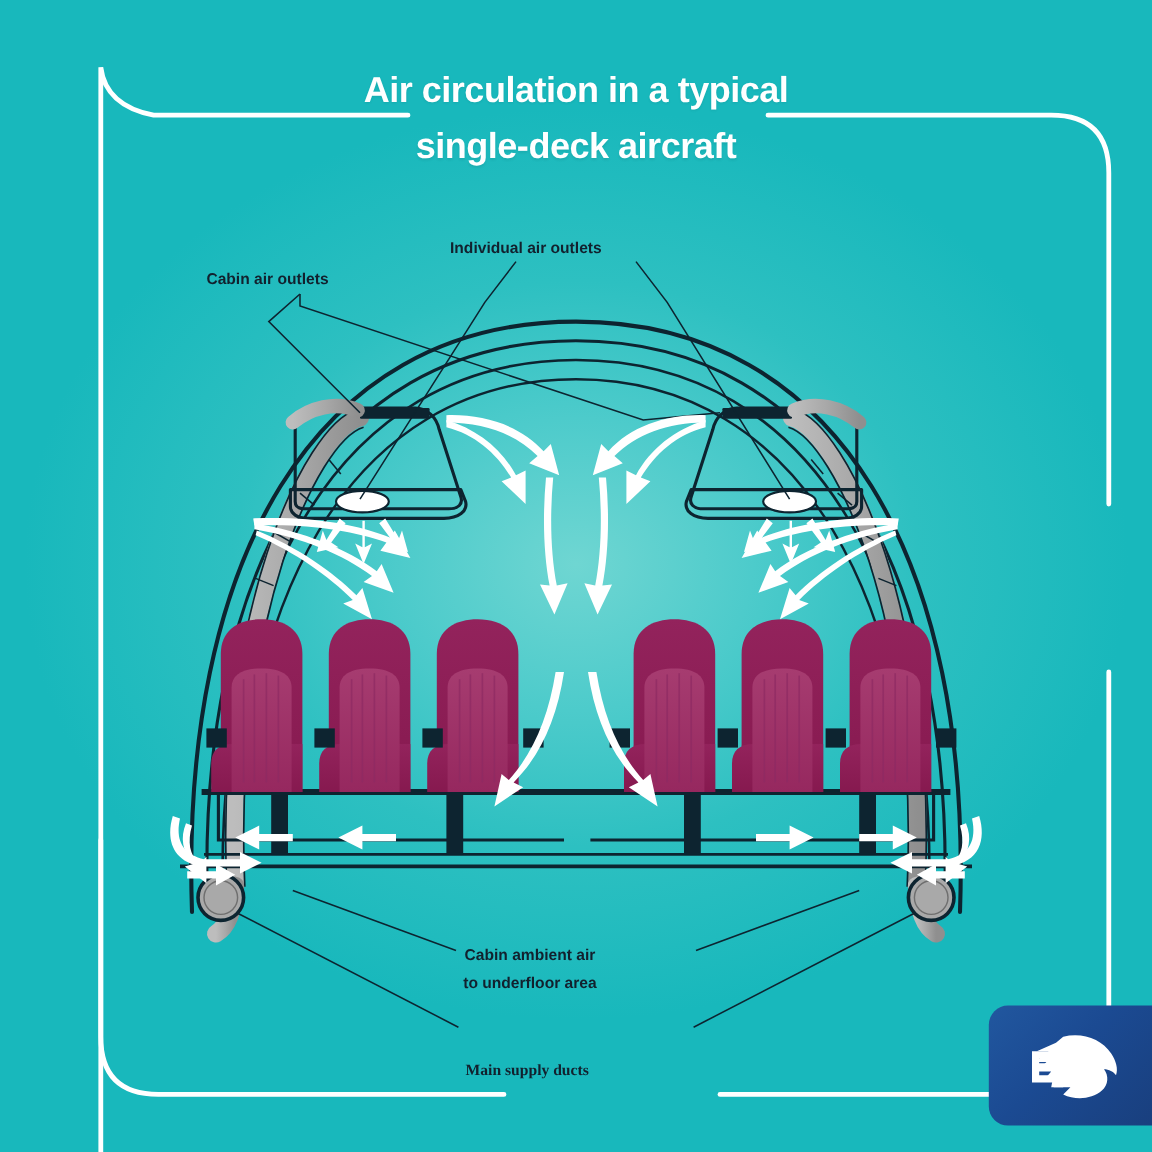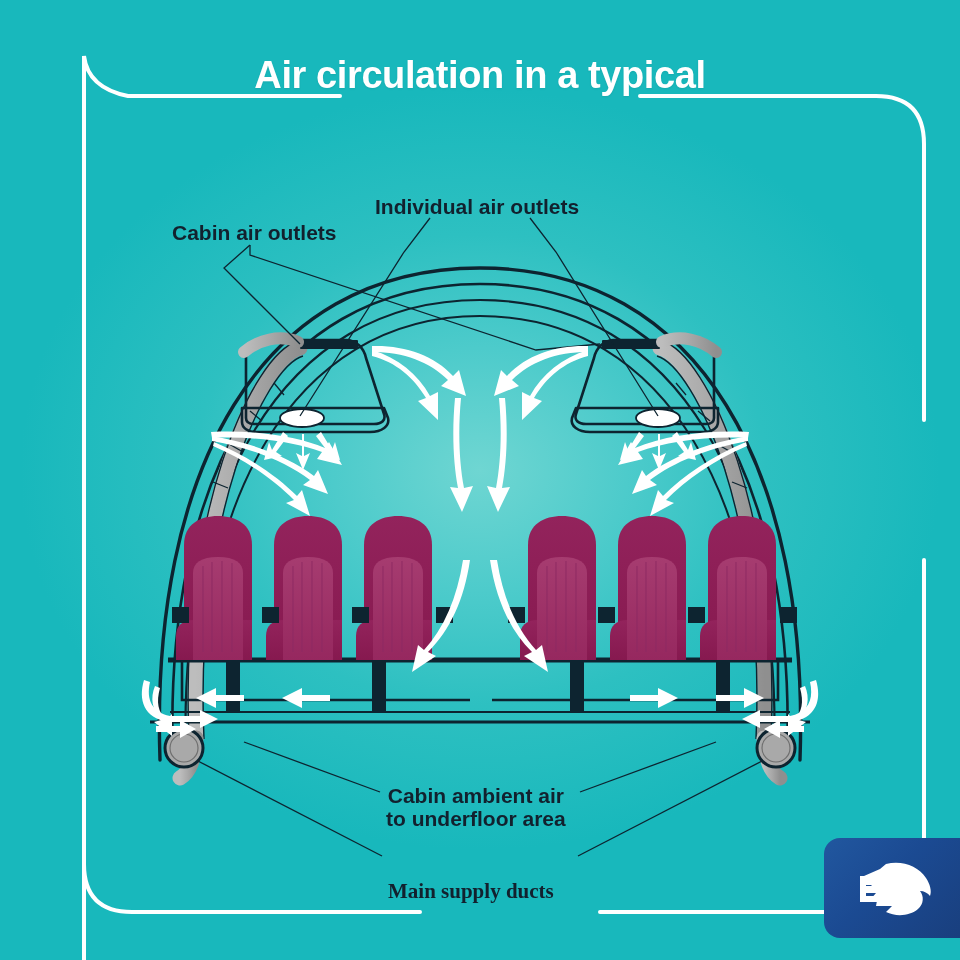--- a/index.html
+++ b/index.html
@@ -21,31 +21,31 @@
   #scene { position:absolute; inset:0; }
   #scene svg { display:block; width:960px; height:960px; }
 
   .title-wrap {
     position:absolute; top:52px; left:0; width:960px;
     text-align:center;
     pointer-events:none;
   }
   .title-line {
     color:#ffffff;
-    font-size:38px;
+    font-size:30px;
     font-weight:bold;
     letter-spacing:-0.4px;
     line-height:47px;
     text-shadow:0 1px 2px rgba(0,60,62,0.10);
   }
 
   .callout {
     position:absolute;
     color:#12212e;
-    font-size:21px;
+    font-size:13px;
     font-weight:bold;
     line-height:23px;
     white-space:pre-line;
   }
   #label-cabin-air-outlets { left:172px; top:221px; }
   #label-individual-air-outlets { left:375px; top:195px; }
   #label-cabin-ambient { left:386px; top:784px; text-align:center; }
   #label-main-supply { left:388px; top:880px;font-family:Liberation Serif, serif; }
 
   #logo-badge {
@@ -337,20 +337,21 @@
         <path d="M 800 688 C 804 702 802 712 794 720 L 788 714 L 788 736 L 806 722 L 799 720 C 808 710 810 698 805 686 Z"></path>
 
         <path d="M 156 726 L 180 726 L 180 720 L 196 729 L 180 738 L 180 732 L 156 732 Z"></path>
         <path d="M 804 726 L 780 726 L 780 720 L 764 729 L 780 738 L 780 732 L 804 732 Z"></path>
       </g>
     </svg>
   </div>
 
   <div class="title-wrap">
     <div class="title-line">Air circulation in a typical</div>
+    <div class="title-line">single-deck aircraft</div>
   </div>
 
   <div class="callout" id="label-cabin-air-outlets">Cabin air outlets</div>
 
   <div class="callout" id="label-individual-air-outlets">Individual air outlets</div>
 
   <div class="callout" id="label-cabin-ambient">Cabin ambient air
 to underfloor area</div>
 
   <div class="callout" id="label-main-supply">Main supply ducts</div>

